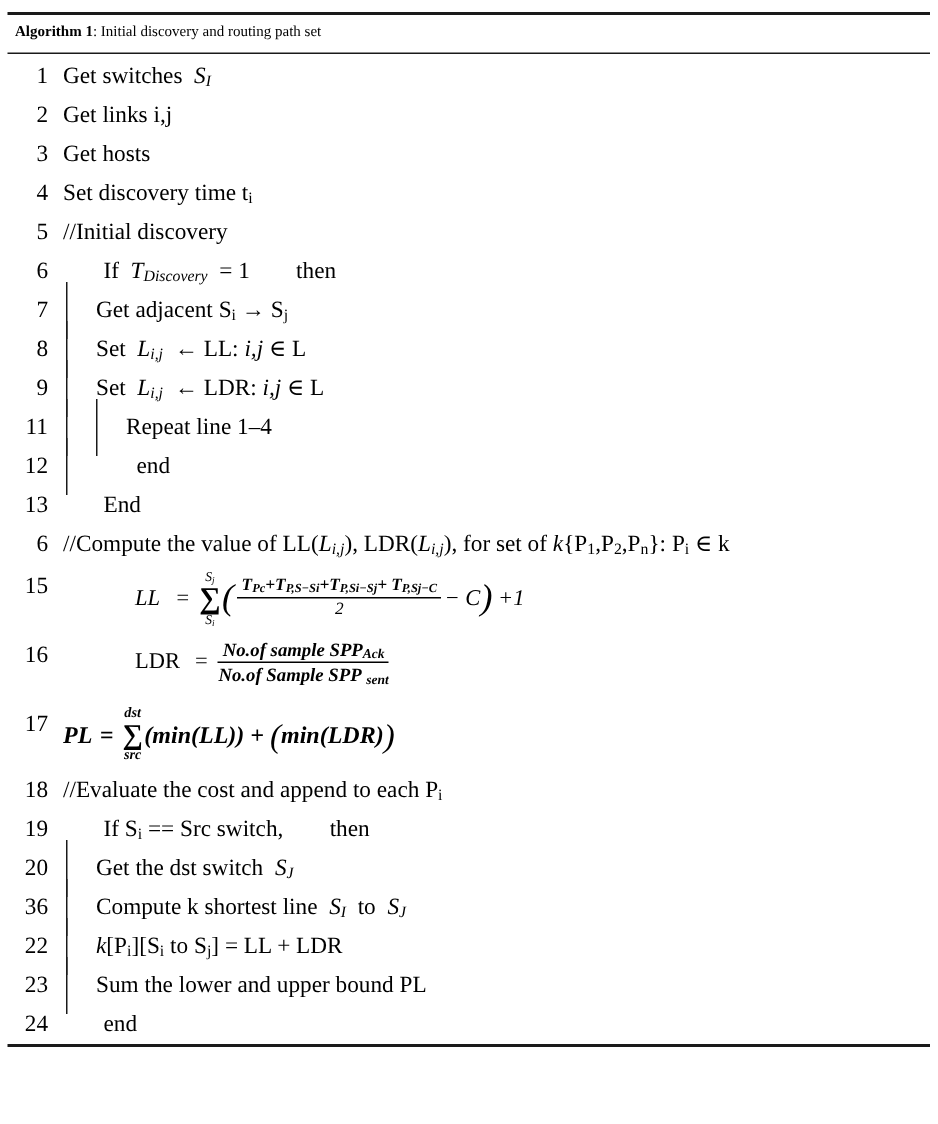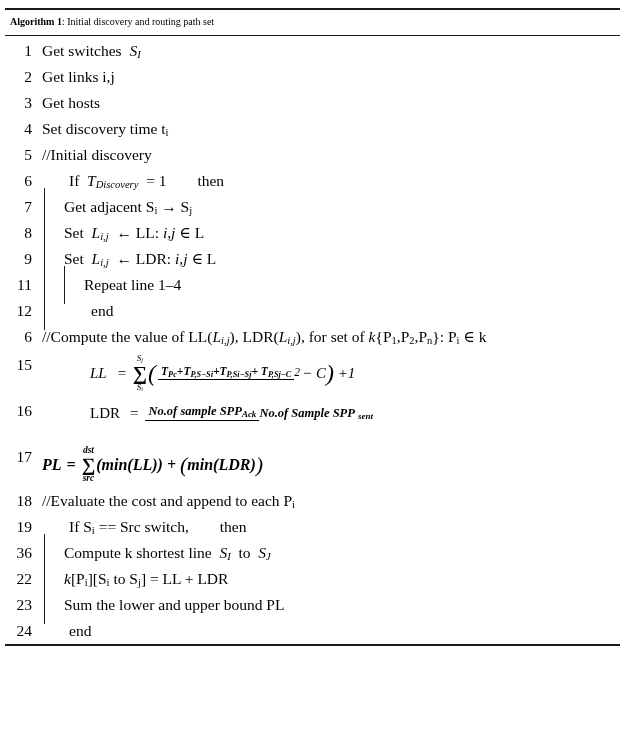--- a/index.html
+++ b/index.html
@@ -128,21 +128,21 @@
     line-height: 1;
     margin: 0 1px;
   }
   .bigsum .sg { font-size: 20px; font-weight: bold; font-style: normal; }
   .bigsum .lim { font-size: 9px; font-style: italic; }
 
   .paren { font-size: 24px; font-style: italic; font-weight: 300; }
 
   .frac {
     display: inline-flex;
-    flex-direction: row;
+    flex-direction: column;
     align-items: center;
     justify-content: space-between;
     vertical-align: middle;
     margin: 0 2px;
     line-height: 1.15;
   }
   .frac .num {
     font-size: 11.5px;
     font-style: italic;
     font-weight: bold;
@@ -275,20 +275,26 @@
       </div>
     </div>
 
     <div class="line barsegment">
       <div class="lineno">12</div>
       <div class="content ind1">
         <b>end</b>
       </div>
     </div>
 
+    <div class="line">
+      <div class="lineno">13</div>
+      <div class="content">
+        <b>End</b>
+      </div>
+    </div>
 
     <div class="line">
       <div class="lineno">6</div>
       <div class="content"><span>//Compute the value of LL(</span><span class="mathvar">L</span><sub class="mathvar">i,j</sub><span>), LDR(</span><span class="mathvar">L</span><sub class="mathvar">i,j</sub><span>), for set of </span><i>k</i><span>{P</span><sub>1</sub><span>,P</span><sub>2</sub><span>,P</span><sub>n</sub><span>}: P</span><sub>i</sub><span> ∈ k</span></div>
     </div>
 
     <div class="line formula">
       <div class="lineno">15</div>
       <div class="content">
         <div class="formula-body">
@@ -346,20 +352,27 @@
     <div class="line">
       <div class="lineno">18</div>
       <div class="content"><span>//Evaluate the cost and append to each P</span><sub>i</sub></div>
     </div>
 
     <div class="line">
       <div class="lineno">19</div>
       <div class="content"><b>If</b>&nbsp;<span>S</span><sub>i</sub>&nbsp;<span>== Src switch,</span>&nbsp;<b>then</b></div>
     </div>
 
+    <div class="line barsegment">
+      <div class="lineno">20</div>
+      <div class="content ind1">
+        <span>Get the dst switch</span>
+        &nbsp;<span class="mathvar">S</span><sub class="mathvar">J</sub>
+      </div>
+    </div>
 
     <div class="line barsegment">
       <div class="lineno">36</div>
       <div class="content ind1">
         <span>Compute k shortest line</span>
         &nbsp;<span class="mathvar">S</span><sub class="mathvar">I</sub>
         &nbsp;<span>to</span>
         &nbsp;<span class="mathvar">S</span><sub class="mathvar">J</sub>
       </div>
     </div>

